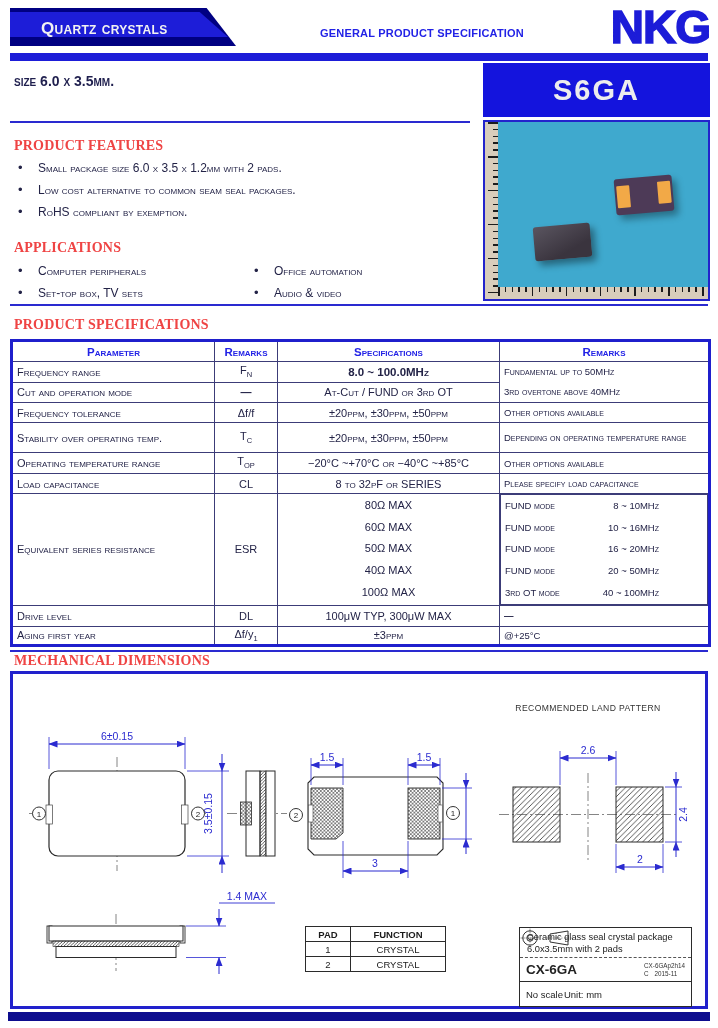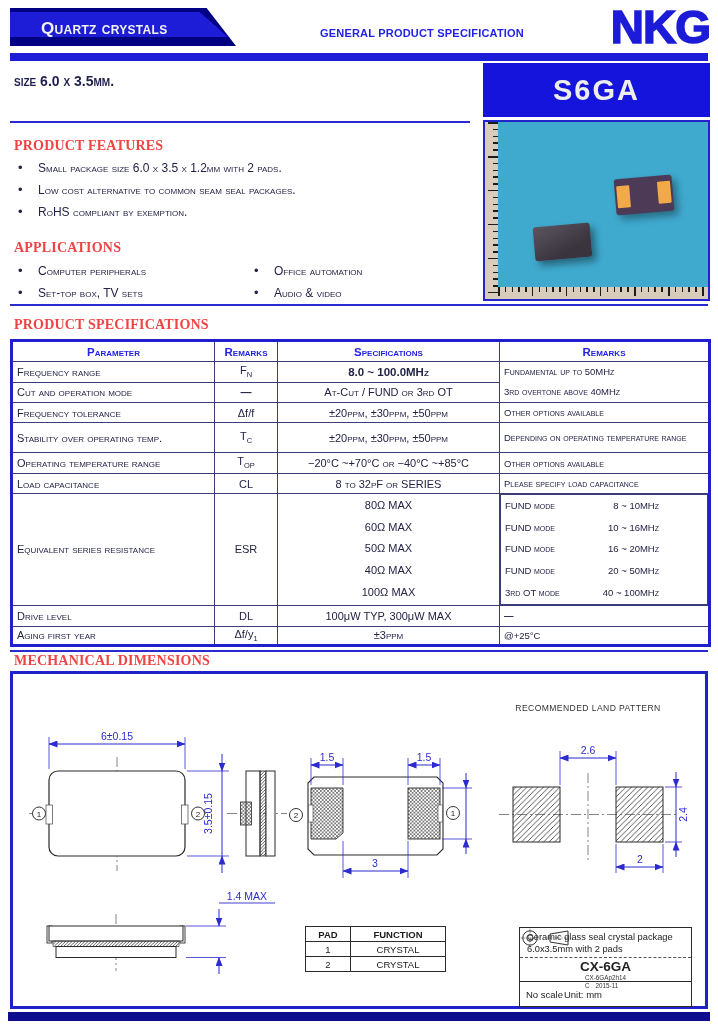--- a/index.html
+++ b/index.html
@@ -67,21 +67,21 @@
   .esr-rem .m{width:88px;}
   .esr-rem .g{flex:1;text-align:right;padding-right:44px;}
   
   .mech-box{left:10px;top:671px;width:698px;height:338px;border:3px solid #2121cc;box-sizing:border-box;}
   .mech-box svg{position:absolute;left:0;top:0;}
   .pad-tbl{position:absolute;left:292px;top:252px;width:140px;border-collapse:collapse;table-layout:fixed;}
   .pad-tbl td{border:1px solid #2b2b2b;font-size:9.5px;color:#1b1b1b;text-align:center;height:14px;padding:0;}
   .pad-tbl .hd td{font-weight:bold;}
   .tblock{position:absolute;left:506px;top:253px;width:173px;border:1.2px solid #2b2b2b;box-sizing:border-box;color:#222;}
   .tblock .desc{padding:3px 7px 2px 7px;font-size:9.3px;line-height:12px;border-bottom:1px dashed #555;}
-  .tblock .mid{display:flex;justify-content:space-between;align-items:center;padding:1px 6px;height:21px;flex-direction:column;}
+  .tblock .mid{display:flex;justify-content:space-between;align-items:center;padding:1px 6px;height:21px;}
   .tblock .part{font-size:13.5px;font-weight:bold;}
   .tblock .docmeta{font-size:6.3px;line-height:7.5px;color:#333;text-align:left;}
   .tblock .docmeta .rev{display:inline-block;margin-right:6px;}
   .tblock .foot{display:flex;align-items:center;gap:1px;border-top:1px solid #2b2b2b;height:24px;padding:0 6px;font-size:9.5px;}
   .dimtext{font-size:10.5px;fill:#2b2bd0;}
   .lpl{font-size:8.6px;fill:#333;letter-spacing:.4px;}
   .bottom-bar{left:8px;top:1012px;width:702px;height:9px;background:#0d0d8e;}
 </style>
 </head>
 <body>

